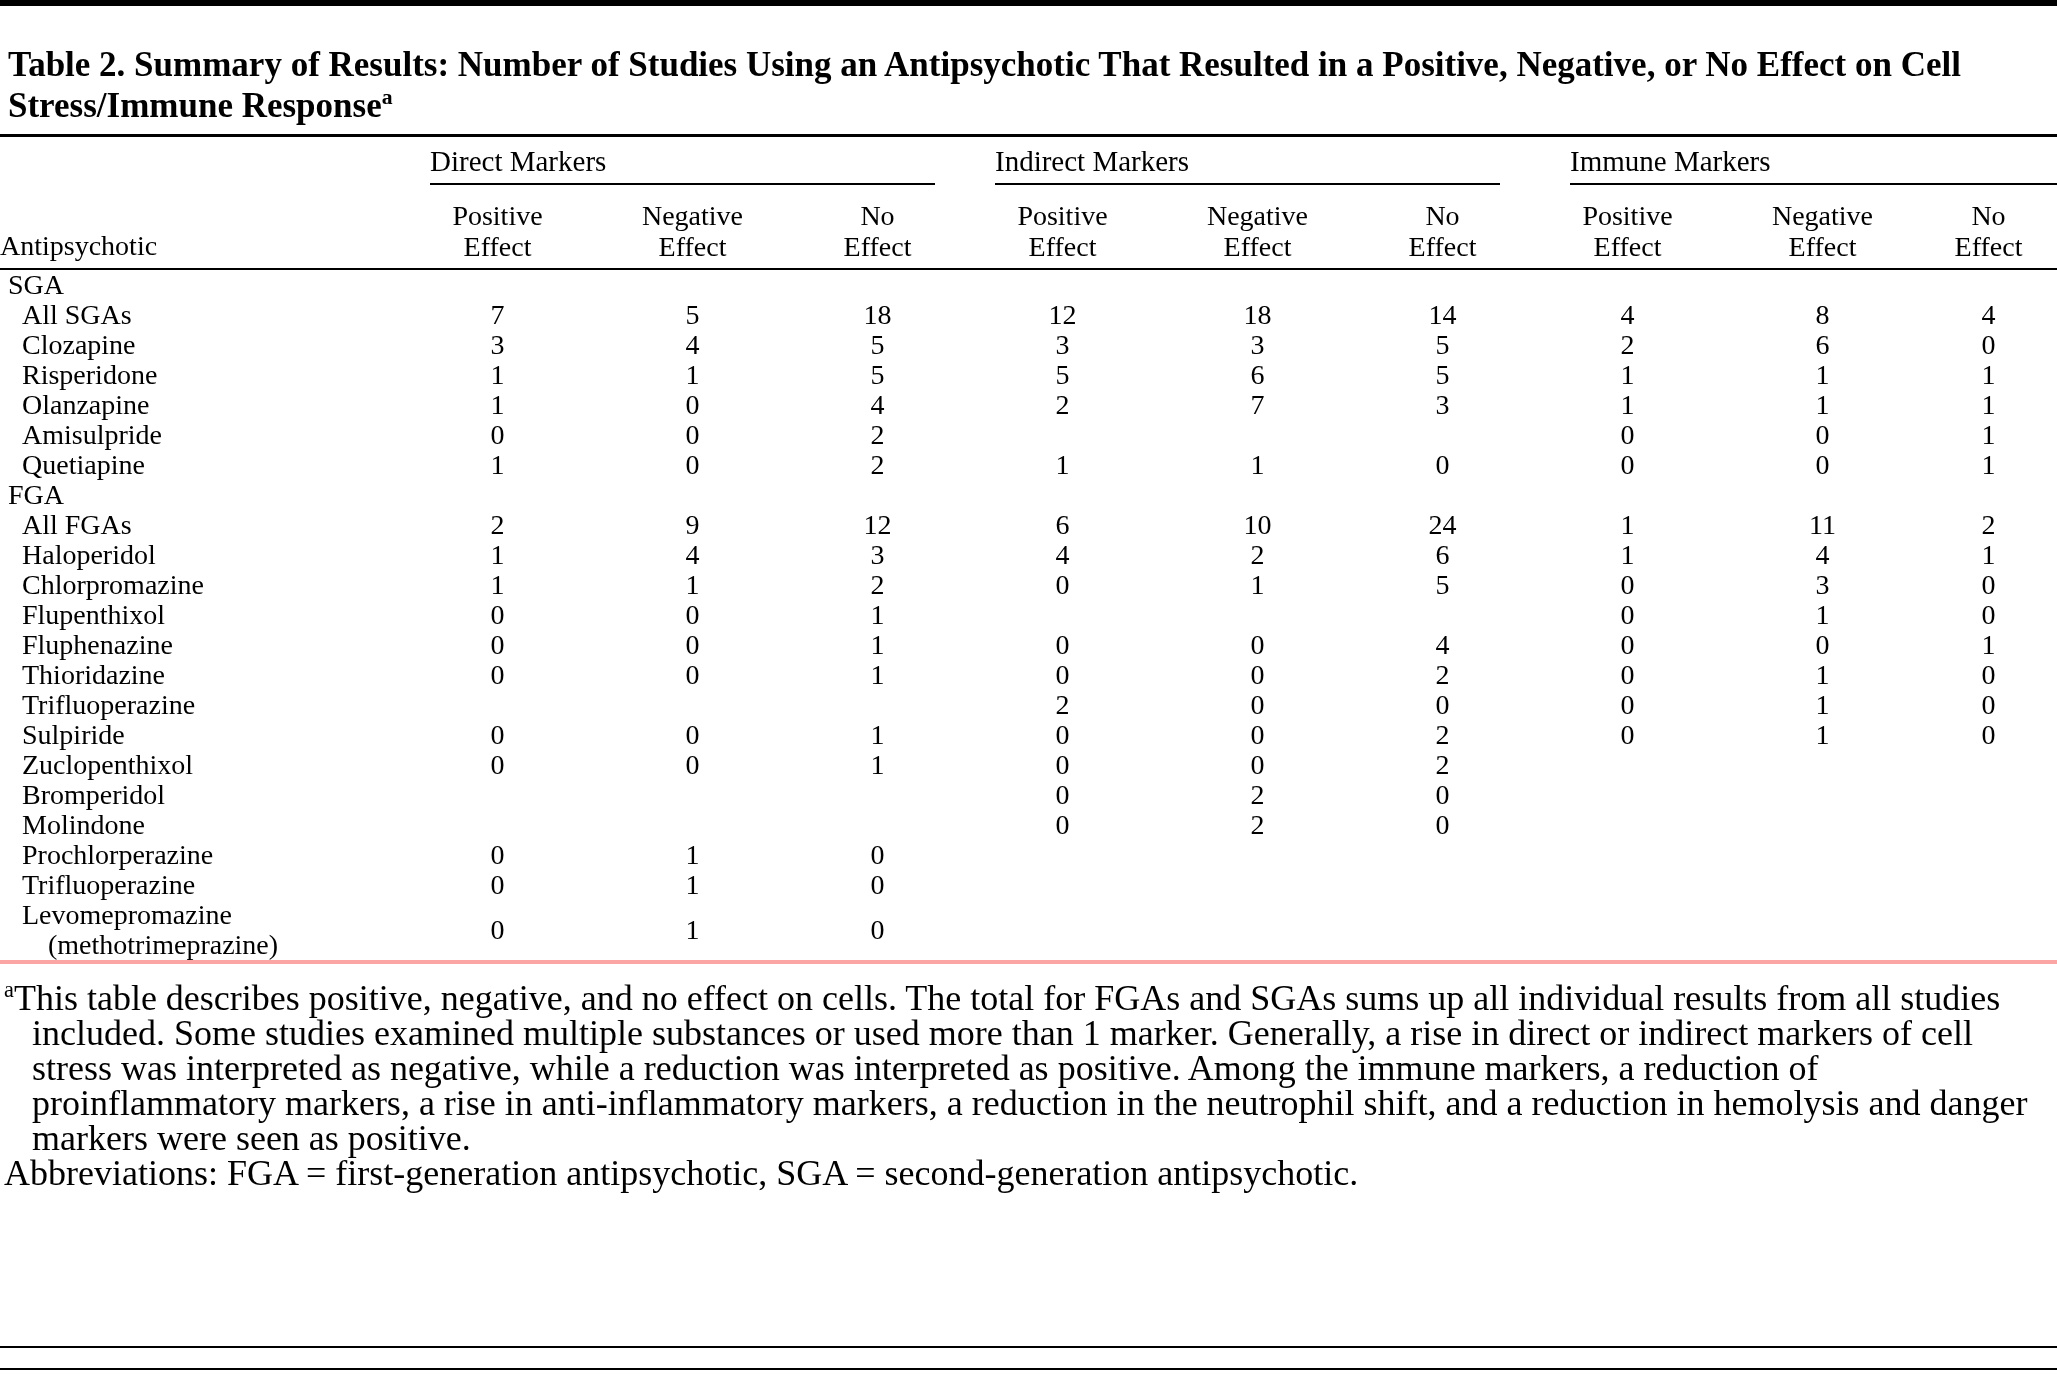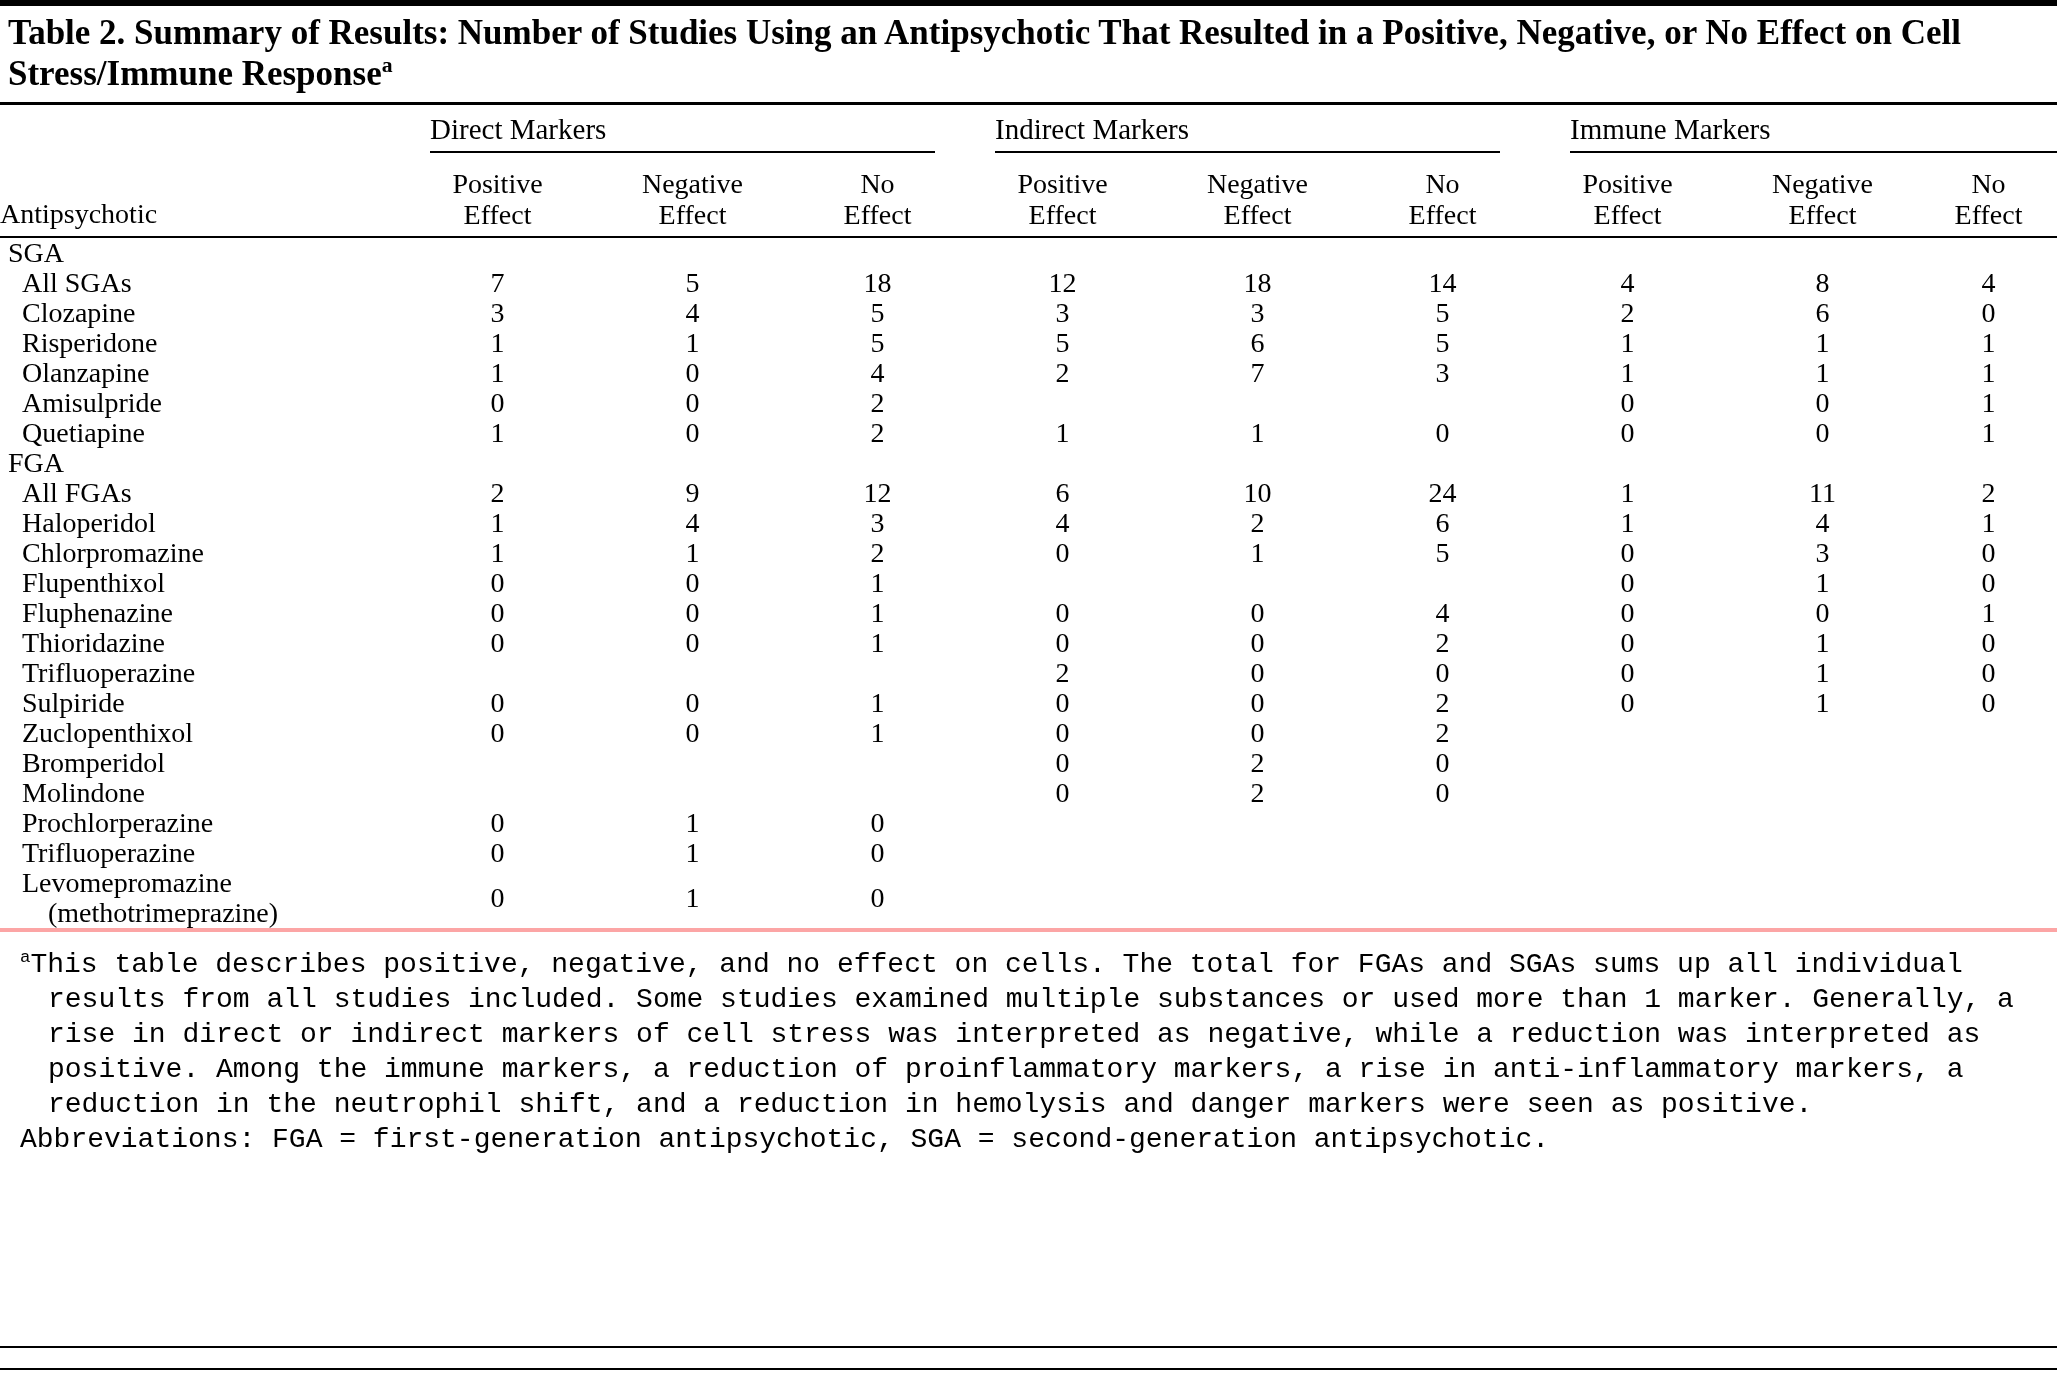--- a/index.html
+++ b/index.html
@@ -16,20 +16,21 @@
   .rule.thick { height: 6px; }
   .rule.med   { height: 3px; }
   .rule.thin  { height: 2px; }
 
   .title {
     font-size: 35px;
     font-weight: bold;
     line-height: 1.14;
     padding: 7px 6px 9px 8px;
     letter-spacing: 0;
+    margin-top: 32px;
   }
   .title sup { font-size: 62%; }
 
   table.results {
     table-layout: fixed;
     border-collapse: collapse;
     width: 2057px;
     font-size: 28px;
   }
   table.results th, table.results td {
@@ -68,24 +69,23 @@
   td.val { text-align: center; line-height: 30px; height: 30px; }
   td.label { text-align: left; line-height: 30px; }
   td.label.section { padding-left: 8px; }
   td.label.drug { padding-left: 22px; }
   td.label .label2 { display: block; padding-left: 26px; }
 
   tbody { border-bottom: 4px solid #fca5a5; }
 
   
   .footnotes {
-    font-size: 28px;
+    font-size: 36px;
     line-height: 35px;
-    padding: 8px 10px 0 20px;
-    font-family: Liberation Mono, monospace;
+    padding: 8px 10px 0 4px;
   }
   .footnotes p { margin: 0; }
   .fn-a { padding-left: 28px; text-indent: -28px; }
   .footnotes sup { font-size: 62%; }
 
   .bottom-rule-upper { position: absolute; left: 0; bottom: 26px; height: 2px; }
   .bottom-rule-lower { position: absolute; left: 0; bottom: 4px; height: 2px; }
 </style>
 </head>
 <body>

